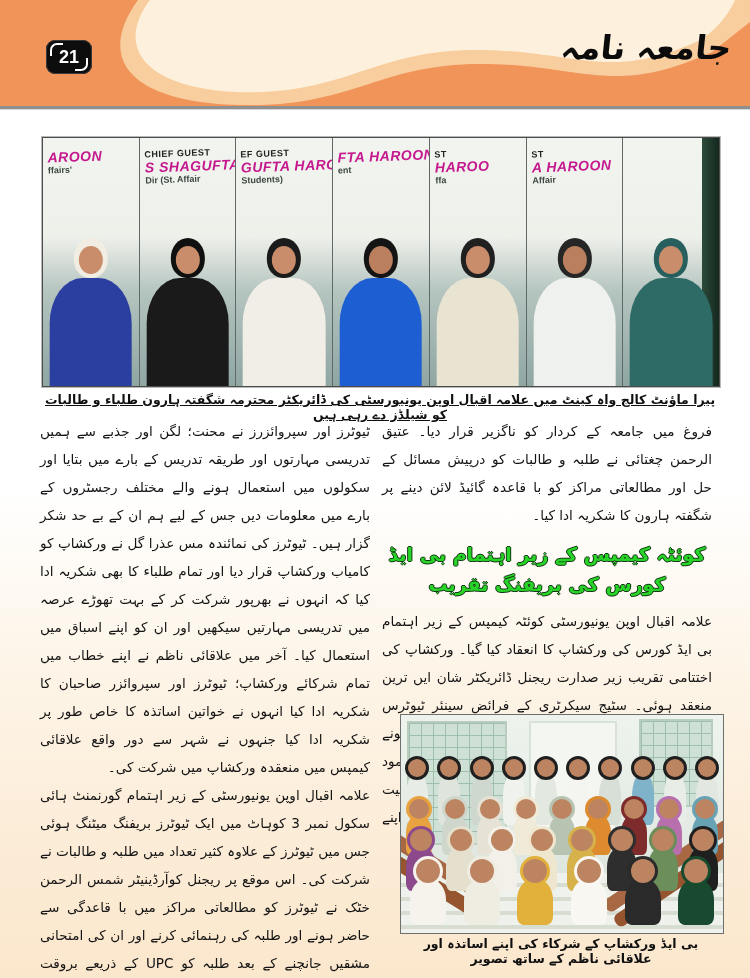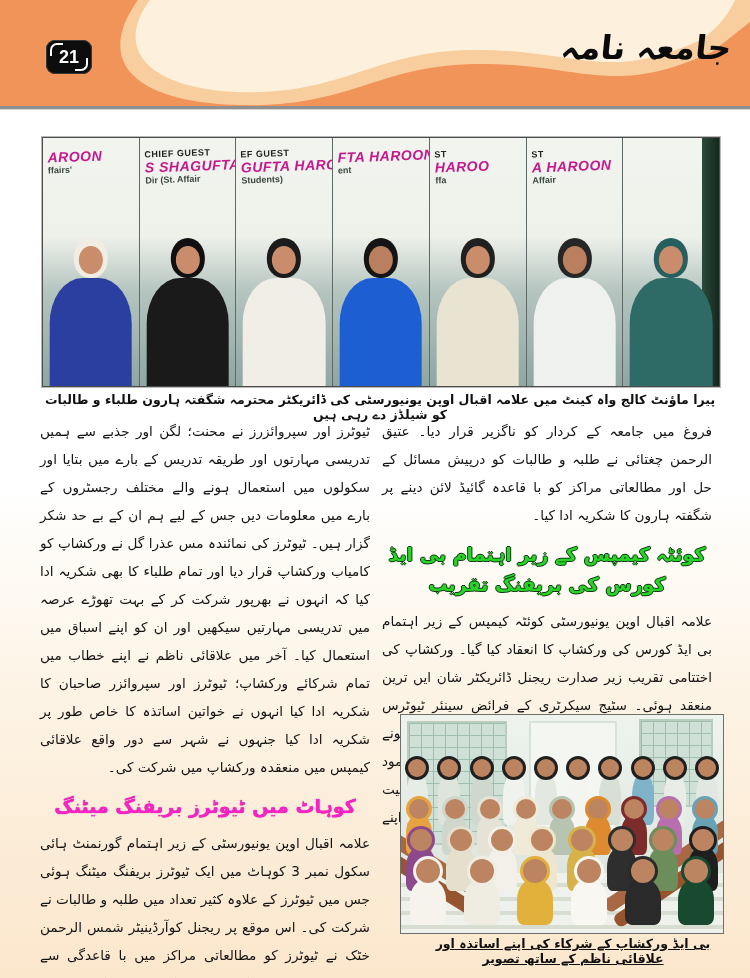--- a/index.html
+++ b/index.html
@@ -41,22 +41,22 @@
     letter-spacing:.5px;white-space:nowrap;}
   .banner .bsub{display:block;color:#3c4742;font-size:9px;font-weight:bold;}
   .person{position:absolute;bottom:-6px;left:50%;transform:translateX(-50%);width:86%;height:62%;}
   .p-head{position:absolute;top:0;left:50%;transform:translateX(-50%);width:34px;height:40px;border-radius:50% 50% 46% 46%;}
   .p-face{position:absolute;top:8px;left:50%;transform:translateX(-50%);width:24px;height:28px;border-radius:50%;}
   .p-body{position:absolute;top:40px;left:50%;transform:translateX(-50%);width:100%;height:calc(100% - 40px);
     border-radius:40% 40% 0 0;}
   .curtain{position:absolute;top:0;right:0;width:18%;height:100%;background:linear-gradient(90deg,#2c4a3a,#14271d);}
   
   .caption{position:absolute;direction:rtl;text-align:center;color:#101010;font-weight:bold;font-size:12.5px;}
-  .caption-top{top:392px;left:42px;width:676px;}
-  .caption-bottom{top:936px;left:412px;width:322px;text-decoration:underline;}
+  .caption-top{top:392px;left:42px;width:676px;text-decoration:underline;}
+  .caption-bottom{top:936px;left:400px;width:322px;}
   
   .col{position:absolute;direction:rtl;text-align:justify;color:#141414;font-size:13.6px;line-height:28px;}
   .col-left{top:417px;left:40px;width:330px;}
   .col-right{top:417px;left:382px;width:330px;}
   .col p{margin:0;}
   .heading{direction:rtl;text-align:center;font-weight:bold;font-size:19px;margin:10px 0 8px 0;line-height:30px;}
   .heading-pink{color:#f822c6;text-shadow:0 0 1px #a8077f;}
   .heading-green{color:#27d427;
     text-shadow:-1px 0 0 #143814,1px 0 0 #143814,0 -1px 0 #143814,0 1px 0 #143814;}
   
@@ -181,21 +181,20 @@
             <div class="p-face" style="background: rgb(201, 141, 107);"></div>
           </div>
           <div class="p-body" style="background: rgb(47, 107, 102);"></div>
         </div>
       </div>
     </div>
   <div class="caption caption-top">پیرا ماؤنٹ کالج واہ کینٹ میں علامہ اقبال اوپن یونیورسٹی کی ڈائریکٹر محترمہ شگفتہ ہارون طلباء و طالبات کو شیلڈز دے رہی ہیں</div>
 
   <div class="col col-left">
     <p>ٹیوٹرز اور سپروائزرز نے محنت؛ لگن اور جذبے سے ہمیں تدریسی مہارتوں اور طریقہ تدریس کے بارے میں بتایا اور سکولوں میں استعمال ہونے والے مختلف رجسٹروں کے بارے میں معلومات دیں جس کے لیے ہم ان کے بے حد شکر گزار ہیں۔ ٹیوٹرز کی نمائندہ مس عذرا گل نے ورکشاپ کو کامیاب ورکشاپ قرار دیا اور تمام طلباء کا بھی شکریہ ادا کیا کہ انہوں نے بھرپور شرکت کر کے بہت تھوڑے عرصہ میں تدریسی مہارتیں سیکھیں اور ان کو اپنے اسباق میں استعمال کیا۔ آخر میں علاقائی ناظم نے اپنے خطاب میں تمام شرکائے ورکشاپ؛ ٹیوٹرز اور سپروائزر صاحبان کا شکریہ ادا کیا انہوں نے خواتین اساتذہ کا خاص طور پر شکریہ ادا کیا جنہوں نے شہر سے دور واقع علاقائی کیمپس میں منعقدہ ورکشاپ میں شرکت کی۔</p>
-    <div class="heading heading-pink">کوہاٹ میں ٹیوٹرز بریفنگ میٹنگ</div>
     <p>علامہ اقبال اوپن یونیورسٹی کے زیر اہتمام گورنمنٹ ہائی سکول نمبر 3 کوہاٹ میں ایک ٹیوٹرز بریفنگ میٹنگ ہوئی جس میں ٹیوٹرز کے علاوہ کثیر تعداد میں طلبہ و طالبات نے شرکت کی۔ اس موقع پر ریجنل کوآرڈینیٹر شمس الرحمن خٹک نے ٹیوٹرز کو مطالعاتی مراکز میں با قاعدگی سے حاضر ہونے اور طلبہ کی رہنمائی کرنے اور ان کی امتحانی مشقیں جانچنے کے بعد طلبہ کو UPC کے ذریعے بروقت بھجوانے کی ہدایت کی۔ اس موقع پر ایم ایڈ کے ٹیوٹرز زاہد اللہ شاہ (ایس ایس اکنامکس) نے طلبہ کو بتایا کہ وہ یونیورسٹی کے شیڈول کے مطابق اپنی تعلیم جاری رکھیں تو مشقی اسباق اور امتحان کی تیاری میں انہیں کوئی مشکل پیش نہیں آئے گی۔</p>
   </div>
 
   <div class="col col-right">
     <p>فروغ میں جامعہ کے کردار کو ناگزیر قرار دیا۔ عتیق الرحمن چغتائی نے طلبہ و طالبات کو درپیش مسائل کے حل اور مطالعاتی مراکز کو با قاعدہ گائیڈ لائن دینے پر شگفتہ ہارون کا شکریہ ادا کیا۔</p>
     <div class="heading heading-green">کوئٹہ کیمپس کے زیر اہتمام بی ایڈ کورس کی بریفنگ تقریب</div>
     <p>علامہ اقبال اوپن یونیورسٹی کوئٹہ کیمپس کے زیر اہتمام بی ایڈ کورس کی ورکشاپ کا انعقاد کیا گیا۔ ورکشاپ کی اختتامی تقریب زیر صدارت ریجنل ڈائریکٹر شان ایں ترین منعقد ہوئی۔ سٹیج سیکرٹری کے فرائض سینئر ٹیوٹرس عذرا گل صاحبہ نے ادا کیے۔ زیر تربیت اساتذہ نے اپنے نمونے کے اسباق پیش کیے جن میں ندیم زہری؛ صفدر محمود محترمہ شازیہ اور سکینہ رحیم شامل تھیں۔ زیر تربیت اساتذہ کی جانب سے مس عطرت اور صفدر محمود نے اپنے خیالات کا اظہار کرتے ہوئے کہا کہ اس ورکشاپ میں</p>
   </div>
 
   <div class="photo-bottom" id="groupPhoto">

